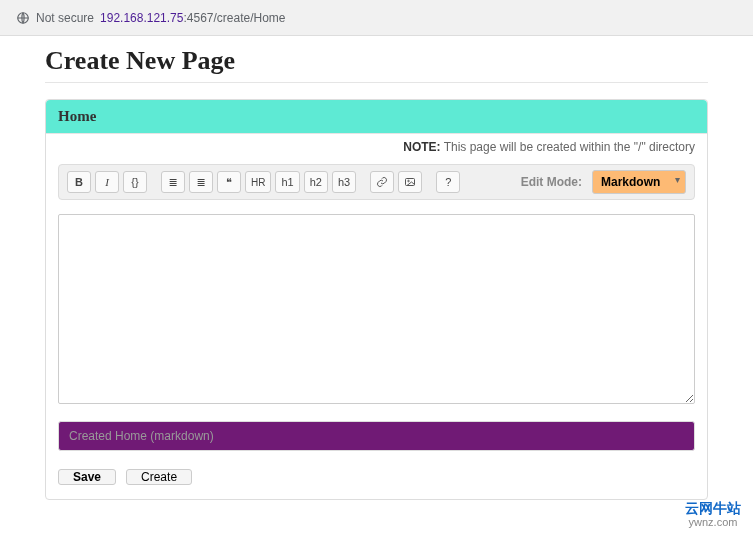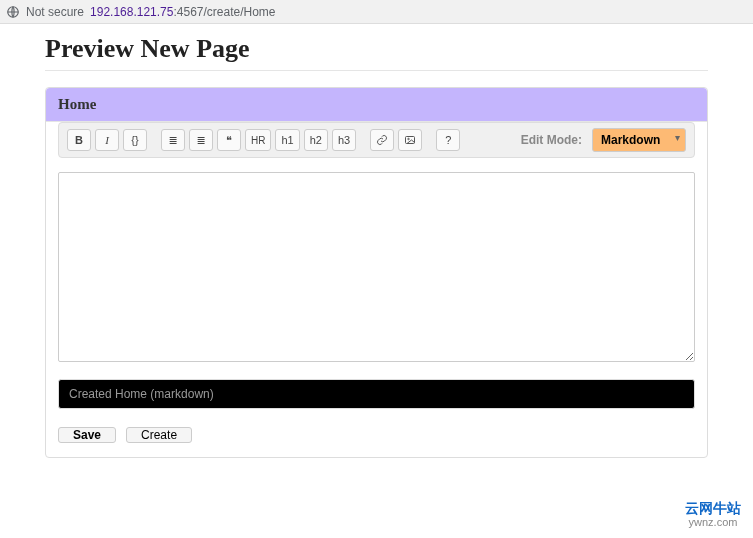--- a/index.html
+++ b/index.html
@@ -1,39 +1,39 @@
 <!DOCTYPE html>
 <html><head>
 <meta charset="utf-8">
 <style>
 * { box-sizing: border-box; margin: 0; padding: 0; }
 body { font-family: "Helvetica Neue", Arial, sans-serif; font-size: 13px; color: #333; background: #fff; width: 753px; }
-.browser-bar { display: flex; align-items: center; height: 24px; background: #f1f1f1; border-bottom: 1px solid #ddd; padding: 0 6px; gap: 6px; color: #5f6368; font-size: 12px; }
+.browser-bar { display: flex; align-items: center; height: 36px; background: #f1f1f1; border-bottom: 1px solid #ddd; padding: 0 16px; gap: 6px; color: #5f6368; font-size: 12px; }
 .browser-bar .icon { width: 14px; height: 14px; display:inline-flex; align-items:center; justify-content:center; }
 .url { color: #5f6368; }
 .url .host { color: #4c1d95; font-weight: 500; }
 .content { padding: 10px 45px 20px 45px; }
 h1 { font-family: Georgia, "Times New Roman", serif; font-size: 26px; font-weight: bold; color: #222; margin-bottom: 6px; }
 .hr { border-bottom: 1px solid #e5e5e5; margin-bottom: 16px; }
 .panel { border: 1px solid #ddd; border-radius: 4px; background: #fff; }
-.panel-head { padding: 8px 12px; border-bottom: 1px solid #e5e5e5; font-family: Georgia, serif; font-weight: bold; font-size: 15px; background: #c4b5fd; border-radius: 4px 4px 0 0; }
+.panel-head { padding: 8px 12px; border-bottom: 1px solid #e5e5e5; font-family: Georgia, serif; font-weight: bold; font-size: 15px; background: #5eead4; border-radius: 4px 4px 0 0; }
 .note-row { text-align: right; padding: 6px 12px 10px 12px; font-size: 12px; color: #666; }
 .note-row b { color: #333; }
 .toolbar-row { display: flex; align-items: center; background: #f0f0f0; border: 1px solid #ddd; border-radius: 4px; padding: 5px 8px; margin: 0 12px; gap: 4px; }
 .tbtn { min-width: 24px; height: 22px; padding: 0 5px; background: #fafafa; border: 1px solid #ccc; border-radius: 3px; display: inline-flex; align-items: center; justify-content: center; font-size: 11px; color: #444; cursor: pointer; font-family: Arial, sans-serif; }
 .tbtn.bold { font-weight: bold; }
 .tbtn.italic { font-style: italic; font-family: Georgia, serif; }
 .toolbar-spacer { flex: 1; }
 .mode-label { color: #888; font-size: 12px; font-weight: bold; margin-right: 6px; }
 .mode-select { height: 24px; border: 1px solid #ccc; border-radius: 3px; background: #fdba74; font-weight: bold; padding: 0 24px 0 8px; font-size: 12px; appearance: none; -webkit-appearance: none; position: relative; }
 .select-wrap { position: relative; display:inline-flex; }
 .select-wrap::after { content:"▾"; position:absolute; right:6px; top:4px; font-size:10px; color:#666; pointer-events:none; }
 .editor { margin: 14px 12px 10px 12px; }
 textarea.editor-area { width: 100%; height: 190px; border: 1px solid #ccc; border-radius: 2px; resize: vertical; padding: 6px; font-family: monospace; font-size: 12px; }
-.msg-input { display:block; width: calc(100% - 24px); margin: 14px 12px 0 12px; height: 30px; border: 1px solid #ddd; border-radius: 3px; padding: 0 10px; font-size: 12px; color: #999; background:#000000; }
+.msg-input { display:block; width: calc(100% - 24px); margin: 14px 12px 0 12px; height: 30px; border: 1px solid #ddd; border-radius: 3px; padding: 0 10px; font-size: 12px; color: #999; background:#701a75; }
 .msg-input::placeholder { color: #999; }
 .btn-row { display:flex; gap: 10px; padding: 18px 12px 14px 12px; }
 .btn { height: 16px; padding: 0 14px; border: 1px solid #ccc; border-radius: 3px; background: #f5f5f5; font-size: 12px; cursor:pointer; }
 .btn.primary { font-weight: bold; }
 .watermark { position: absolute; right: 12px; bottom: 10px; font-size: 14px; font-weight: bold; color: #1168c7; text-align:center; line-height:1.1; }
 .watermark .sub { color:#888; font-size:11px; font-weight:normal; }
 .page-wrap { position: relative; width:753px; height:538px; overflow:hidden; }
 .tbtn svg { width:12px; height:12px; }
 </style>
 </head>
@@ -47,26 +47,29 @@
           <path d="M3 12h18M12 3c2.5 3 2.5 15 0 18M12 3c-2.5 3-2.5 15 0 18"></path>
         </svg>
   </span>
   <span>Not secure</span>
   <span class="url">
     <span class="host">192.168.121.75</span><span>:4567/create/Home</span>
   </span>
 </div>
 
 <div class="content">
-  <h1>Preview New Page</h1>
+  <h1>Create New Page</h1>
   <div class="hr"></div>
 
   <div class="panel">
     <div class="panel-head">Home</div>
 
+    <div class="note-row">
+      <b>NOTE:</b><span> This page will be created within the "/" directory</span>
+    </div>
 
     <div class="toolbar-row">
       <button class="tbtn bold">B</button>
       <button class="tbtn italic">I</button>
       <button class="tbtn">{}</button>
       <span style="width:6px"></span>
       <button class="tbtn">≣</button>
       <button class="tbtn">≣</button>
       <button class="tbtn">❝</button>
       <button class="tbtn" style="font-size:10px">HR</button>

